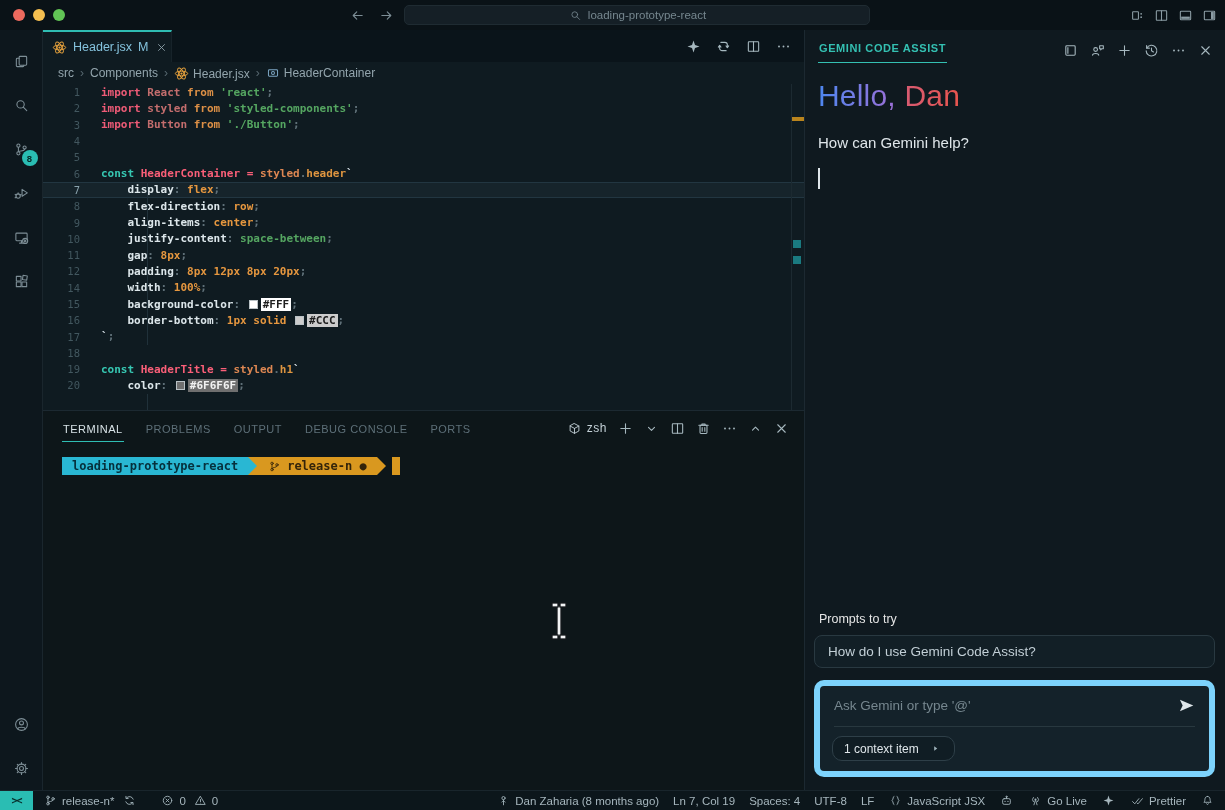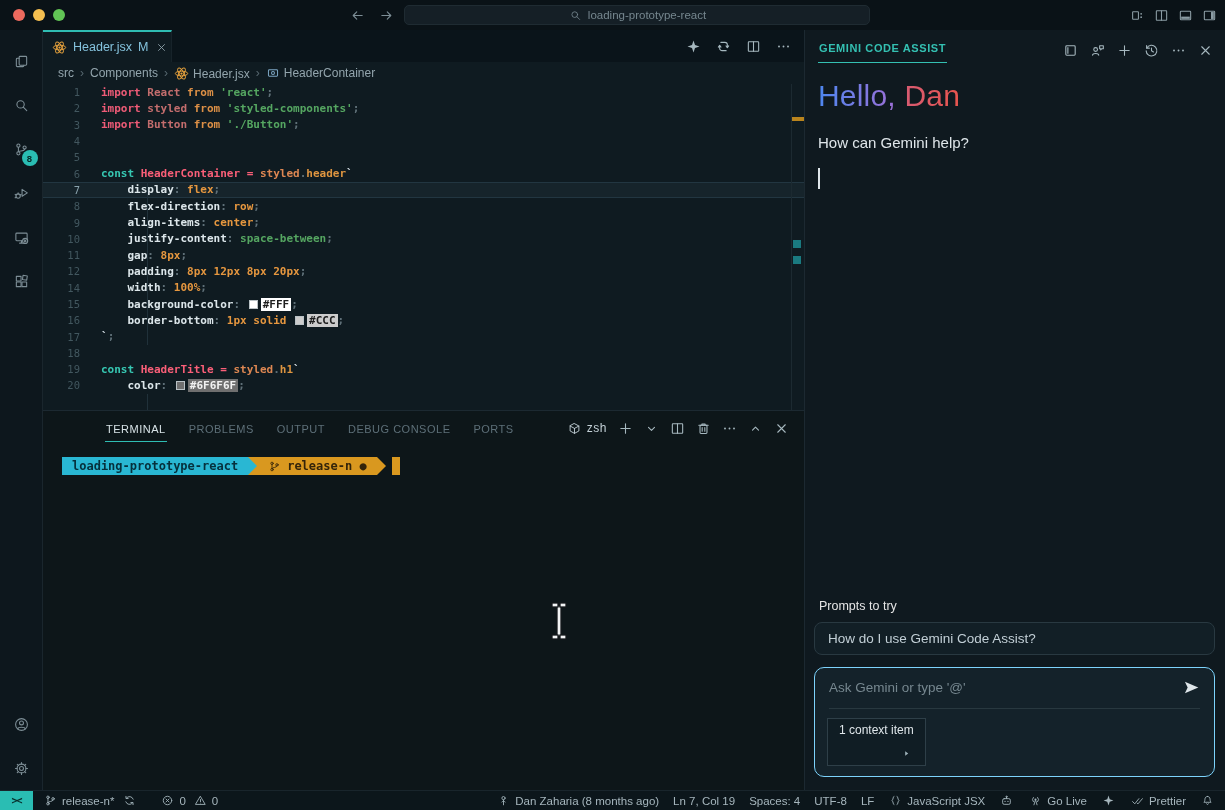--- a/index.html
+++ b/index.html
@@ -83,25 +83,25 @@
   .g-title{font-size:11px;letter-spacing:.6px;font-weight:bold;color:#34c0b2;border-bottom:1px solid #34c0b2;padding:4px 1px 8px;}
   .g-icons{margin-left:auto;display:flex;gap:12px;color:#a6b8bf;}
   .g-greeting{font-size:30px;margin:16px 13px 0;letter-spacing:.2px;}
   .grad1{background:linear-gradient(90deg,#4d87f0,#9e6fd6);-webkit-background-clip:text;background-clip:text;color:transparent;}
   .grad2{background:linear-gradient(90deg,#d55c77,#e8554e);-webkit-background-clip:text;background-clip:text;color:transparent;}
   .g-sub{margin:21px 13px 0;font-size:15px;color:#dfe6ea;}
   .g-caret{width:2px;height:21px;background:#dfe6ea;margin:17px 0 0 13px;}
   .g-bottom{margin-top:auto;padding:0 10px 13px 9px;}
   .g-prompts-label{color:#e5e5e5;font-size:12.5px;margin:0 5px 9px;}
   .g-suggestion{border:1px solid #293941;background:#121f26;border-radius:8px;padding:8px 13px;font-size:13.5px;color:#c2cfd6;margin-bottom:12px;}
-  .g-inputbox{border:1px solid #7dd3fc;background:#14222a;border-radius:10px;padding:11px 12px 10px;}
+  .g-inputbox{border:6px solid #7dd3fc;background:#14222a;border-radius:10px;padding:11px 12px 10px;}
   .g-input-row{display:flex;align-items:center;color:#76878f;font-size:13.5px;padding:0 2px;}
   .g-send{margin-left:auto;}
   .g-divider{height:1px;background:#28383f;margin:12px 2px 9px;}
-  .g-chip{display:inline-flex;align-items:flex-end;gap:9px;border:1px solid #2e3f48;background:#101d24;border-radius:0;padding:4px 11px;font-size:12px;color:#dfe6ea;flex-direction:column;}
+  .g-chip{display:inline-flex;align-items:flex-end;gap:9px;border:1px solid #2e3f48;background:#101d24;border-radius:10px;padding:4px 11px;font-size:12px;color:#dfe6ea;}
   .g-chip .ico{color:#9fb3bb;}
 
   
   .ibeam{position:absolute;left:548px;top:600px;pointer-events:none;z-index:9;}
 </style>
 </head>
 <body>
 
 <div class="titlebar">
   <div class="traffic">
@@ -349,21 +349,21 @@
       <div class="guide g2"></div>
       <div class="ruler">
         <div class="mark-mod"></div>
         <div class="mark-teal m1"></div>
         <div class="mark-teal m2"></div>
       </div>
     </div>
 
     <div class="panel">
       <div class="panel-tabs">
-        <span id="panel-tabs-inner" style="display:flex;gap:21px;margin-left:43px;">
+        <span id="panel-tabs-inner" style="display:flex;gap:21px;">
             <span class="ptab active">TERMINAL</span>
             <span class="ptab">PROBLEMS</span>
             <span class="ptab">OUTPUT</span>
             <span class="ptab">DEBUG CONSOLE</span>
             <span class="ptab">PORTS</span>
           </span>
         <div class="panel-controls">
           <span class="shell-chip">
             <span class="ico" style="transform:scale(.85)">
                 <svg width="15" height="15" viewBox="0 0 16 16" fill="none" stroke="currentColor" stroke-width="1.15" stroke-linecap="round" stroke-linejoin="round">

